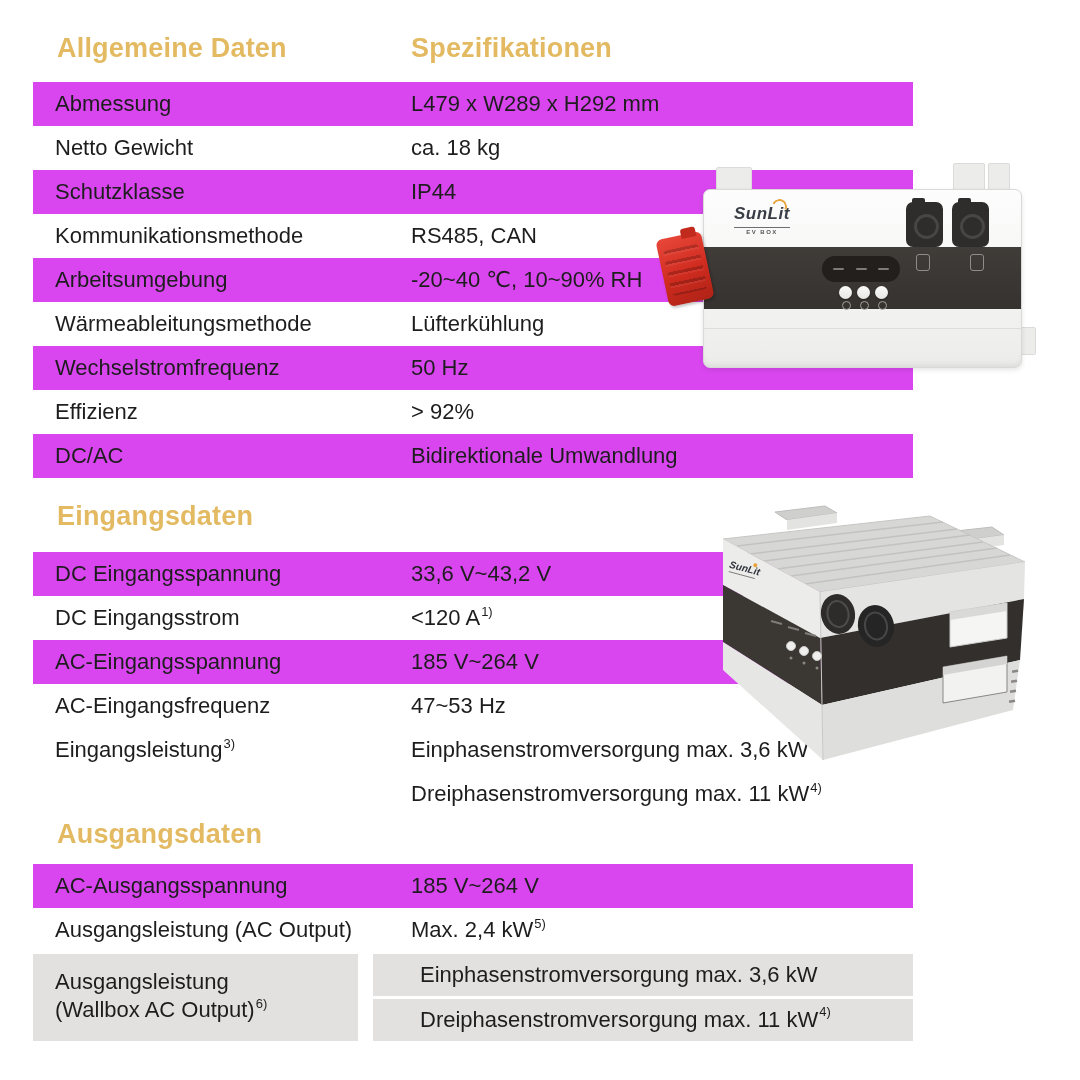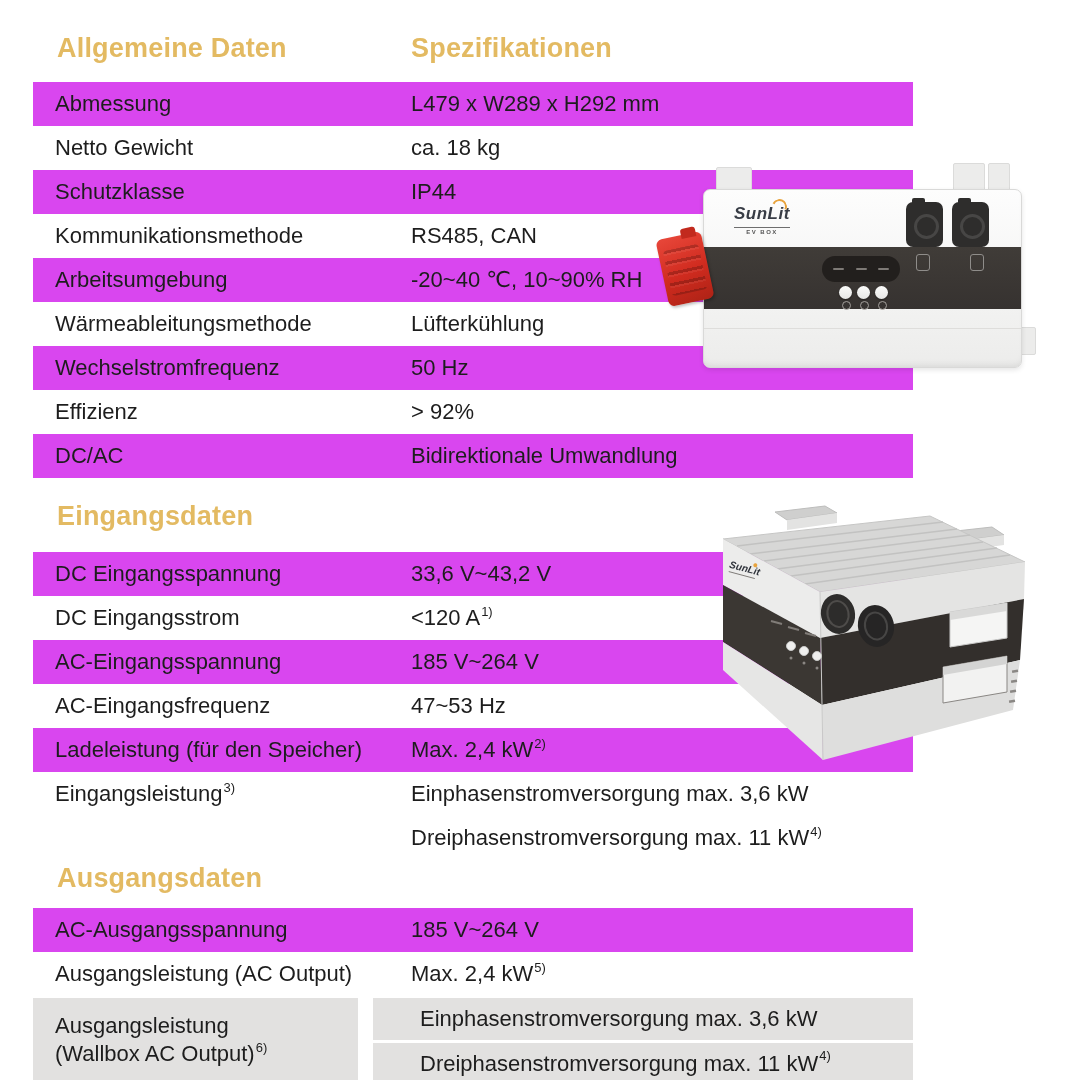--- a/index.html
+++ b/index.html
@@ -137,24 +137,20 @@
           <div class="value"><span class="vtext"><span>&lt;120 A</span><span class="sup">1)</span></span></div>
         </div>
         <div class="row shaded">
           <div class="label"><span class="ltext">AC-Eingangsspannung</span></div>
           <div class="value"><span class="vtext"><span>185 V~264 V</span></span></div>
         </div>
         <div class="row">
           <div class="label"><span class="ltext">AC-Eingangsfrequenz</span></div>
           <div class="value"><span class="vtext"><span>47~53 Hz</span></span></div>
         </div>
-        <div class="row shaded">
-          <div class="label"><span class="ltext">Ladeleistung (für den Speicher)</span></div>
-          <div class="value"><span class="vtext"><span>Max. 2,4 kW</span><span class="sup">2)</span></span></div>
-        </div>
         <div class="row multi">
           <div class="label"><span class="ltext">Eingangsleistung</span><span class="sup">3)</span></div>
           <div class="value multi">
             <div class="vline"><span>Einphasenstromversorgung max. 3,6 kW</span></div>
             <div class="vline"><span>Dreiphasenstromversorgung max. 11 kW</span><span class="sup">4)</span></div>
           </div>
         </div>
       </div>
     </section>
     <section class="spec-section" id="sec-ausgang">

